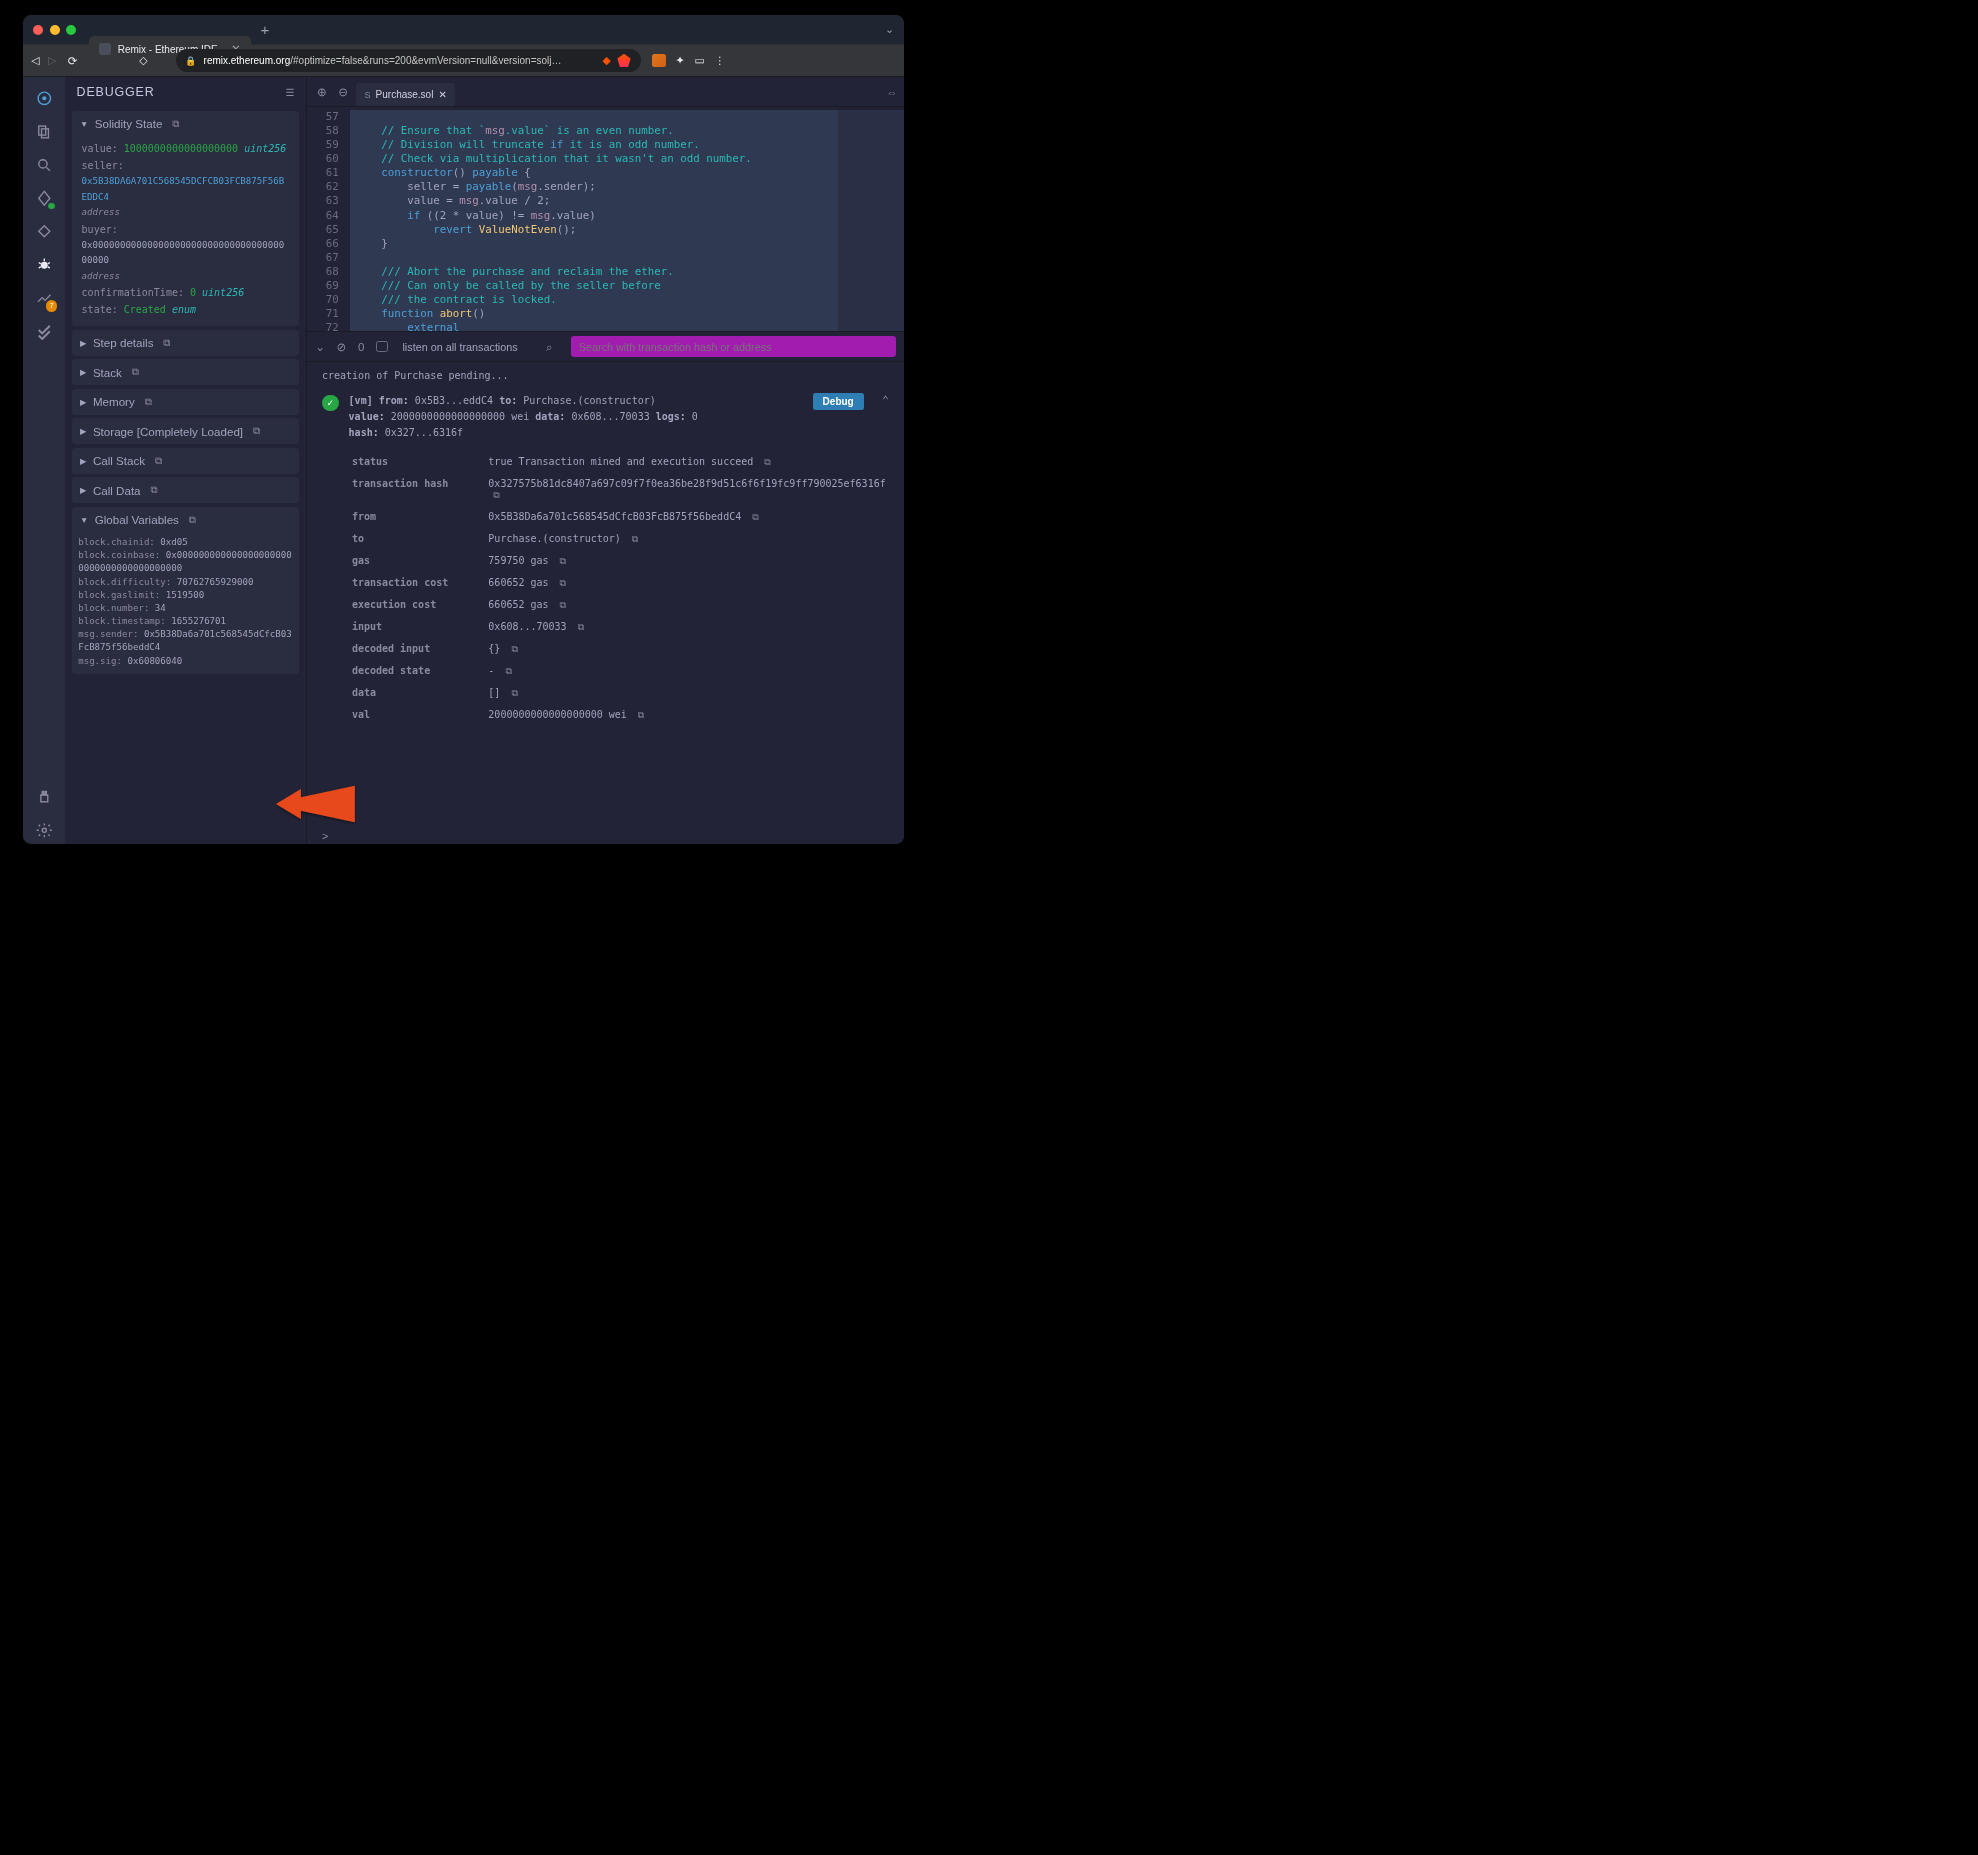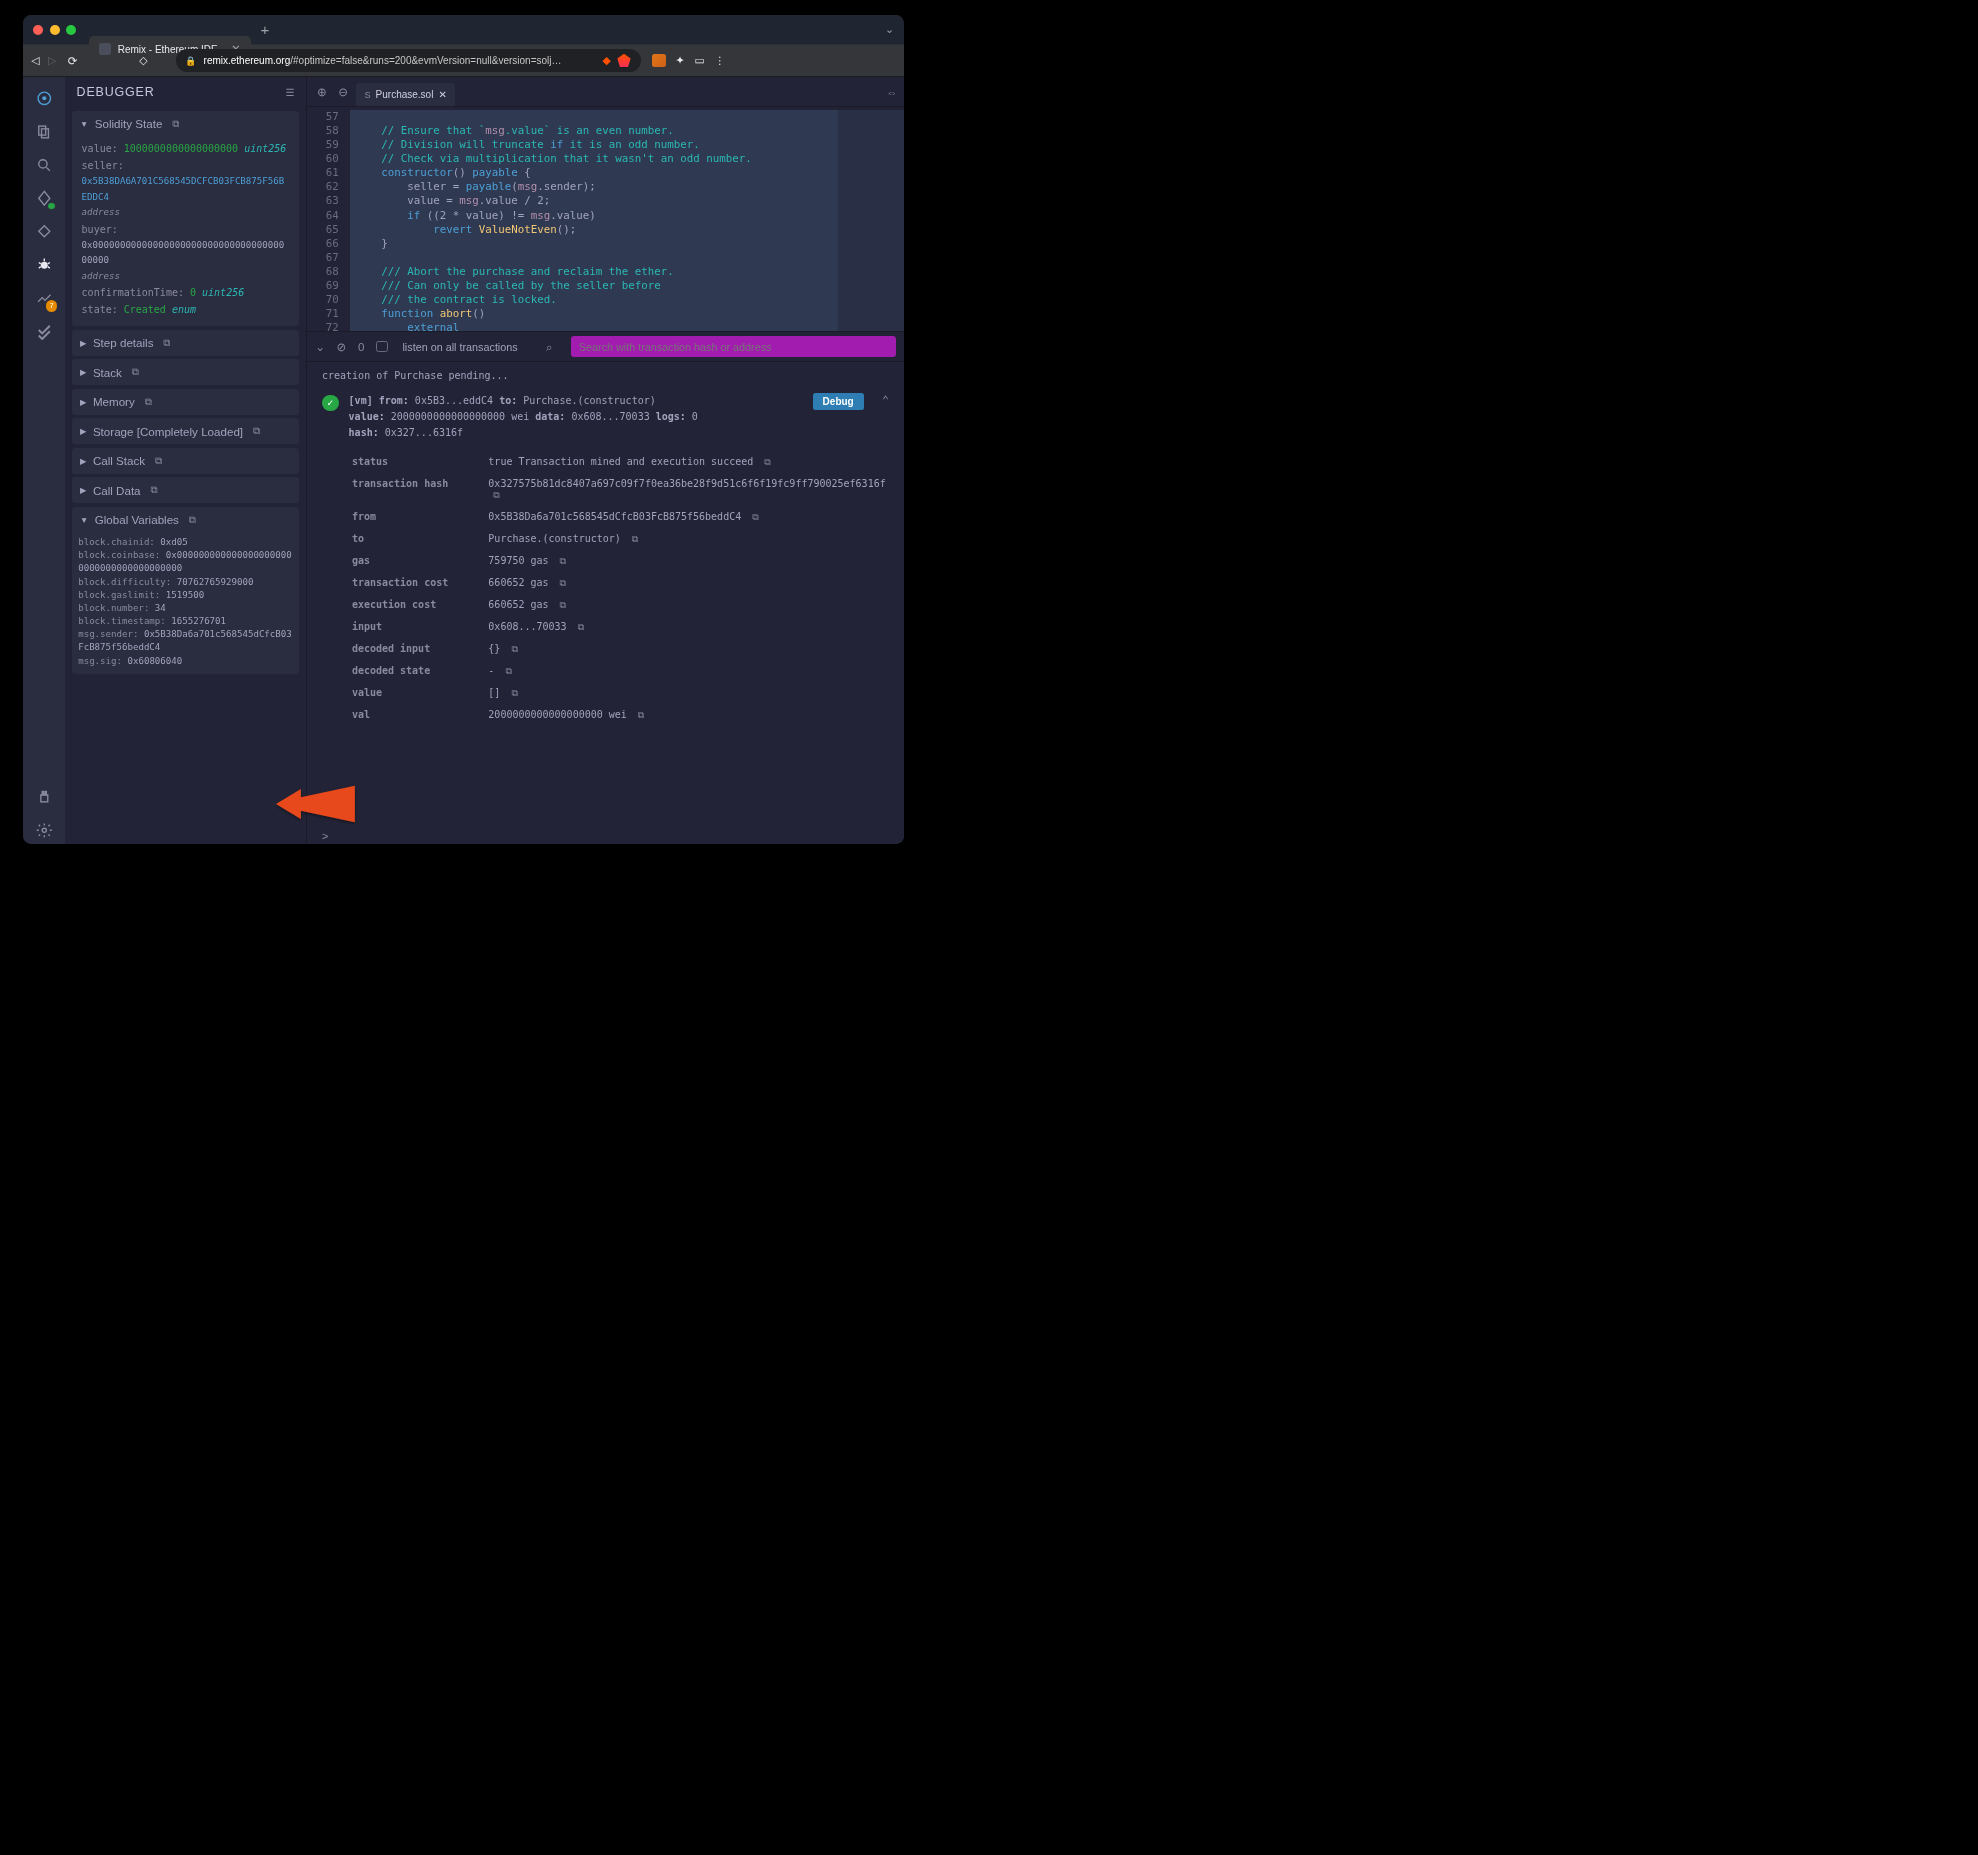--- a/index.html
+++ b/index.html
@@ -440,21 +440,21 @@
                   </tr>
                 </tbody>
                 <tbody>
                   <tr>
                     <td>decoded state</td>
                     <td>- <span class="cp">⧉</span></td>
                   </tr>
                 </tbody>
                 <tbody>
                   <tr>
-                    <td>value</td>
+                    <td>data</td>
                     <td>[] <span class="cp">⧉</span></td>
                   </tr>
                 </tbody>
                 <tbody>
                   <tr>
                     <td>val</td>
                     <td>2000000000000000000 wei <span class="cp">⧉</span></td>
                   </tr>
                 </tbody>
               </table>

